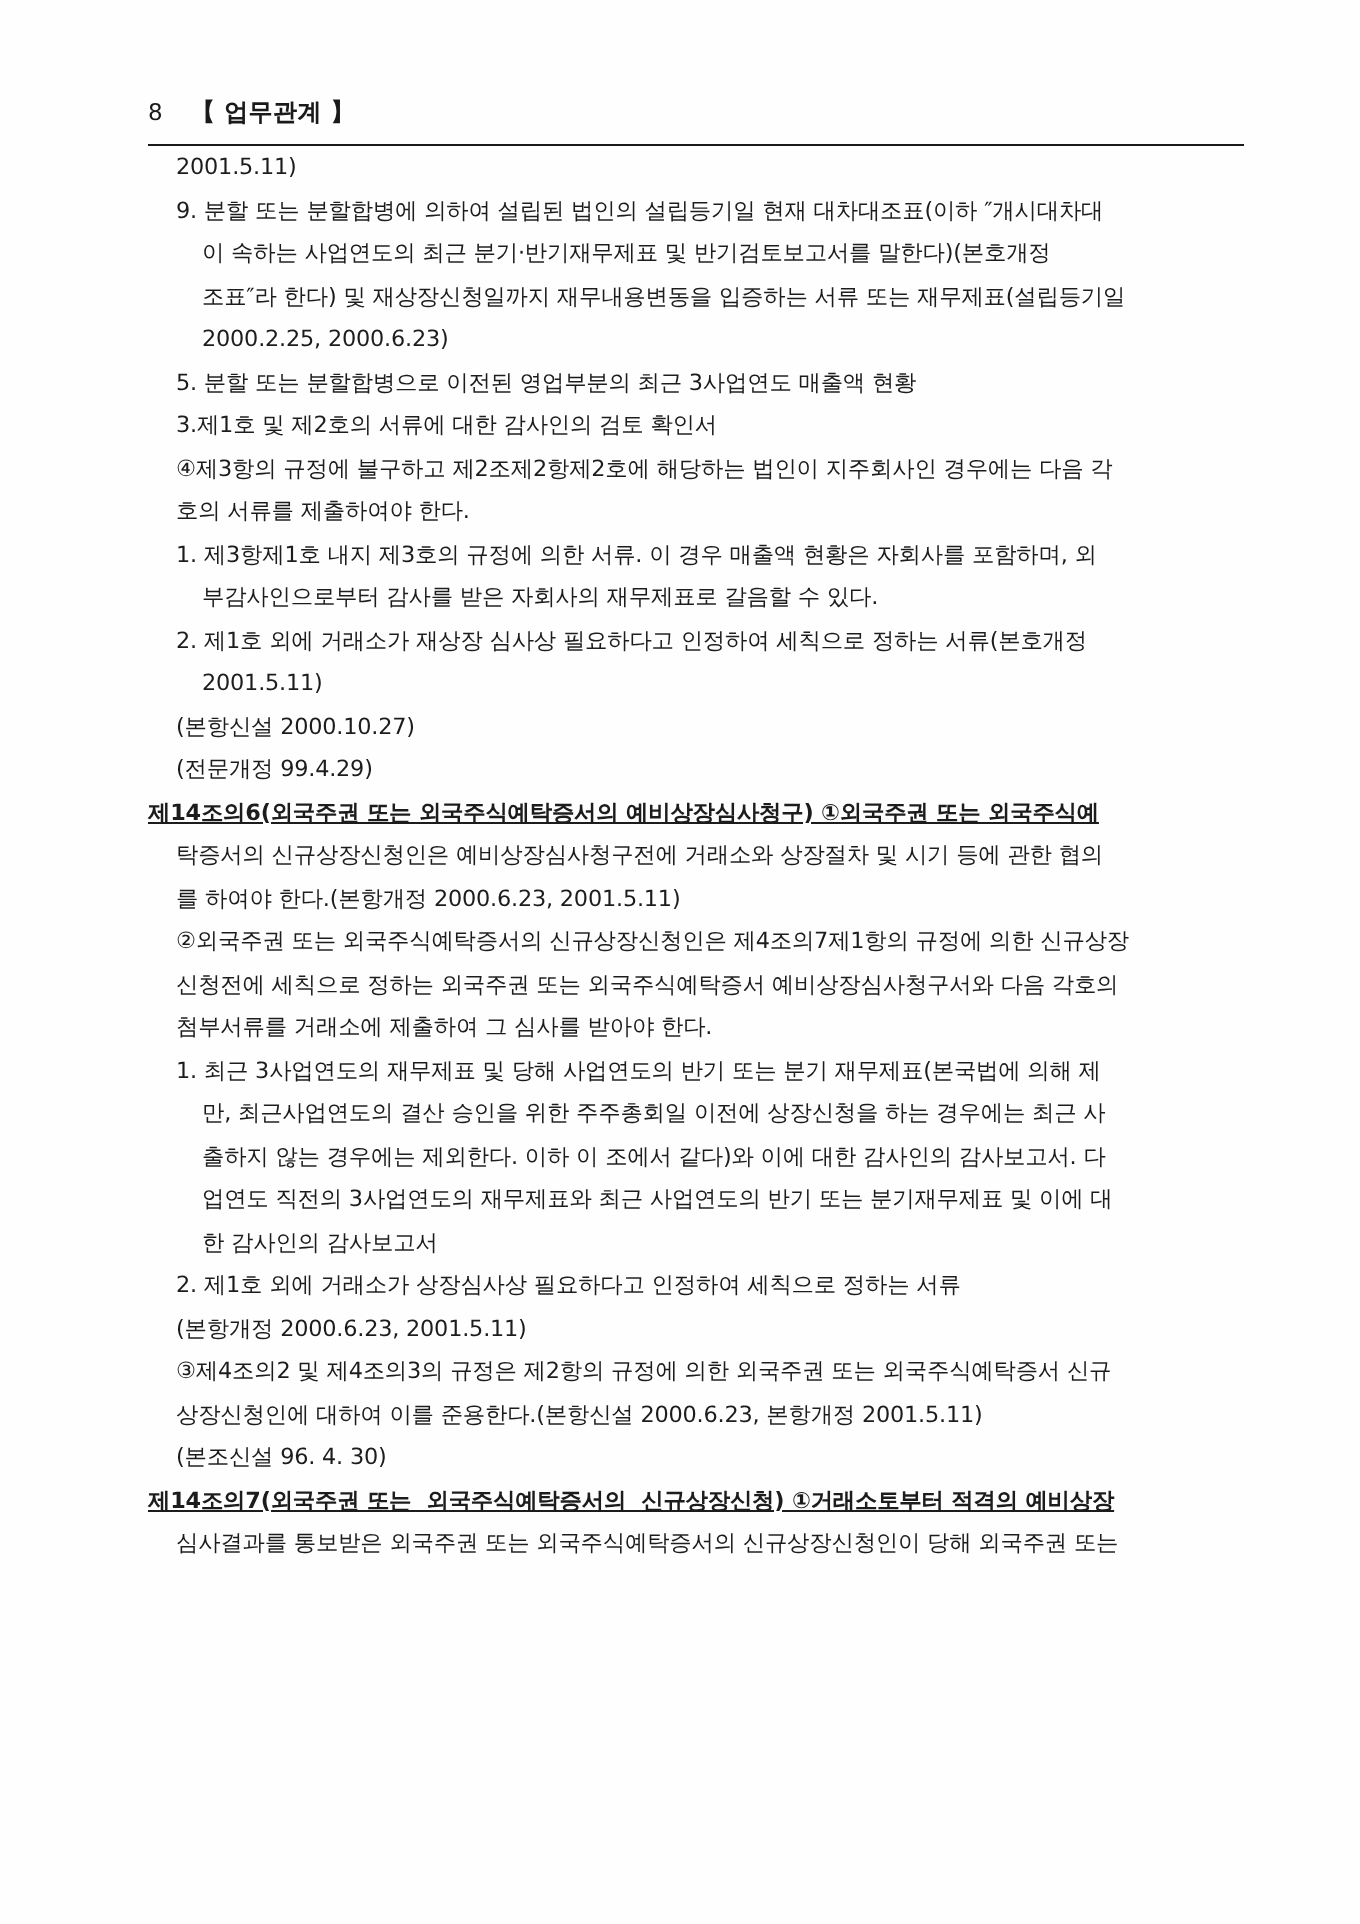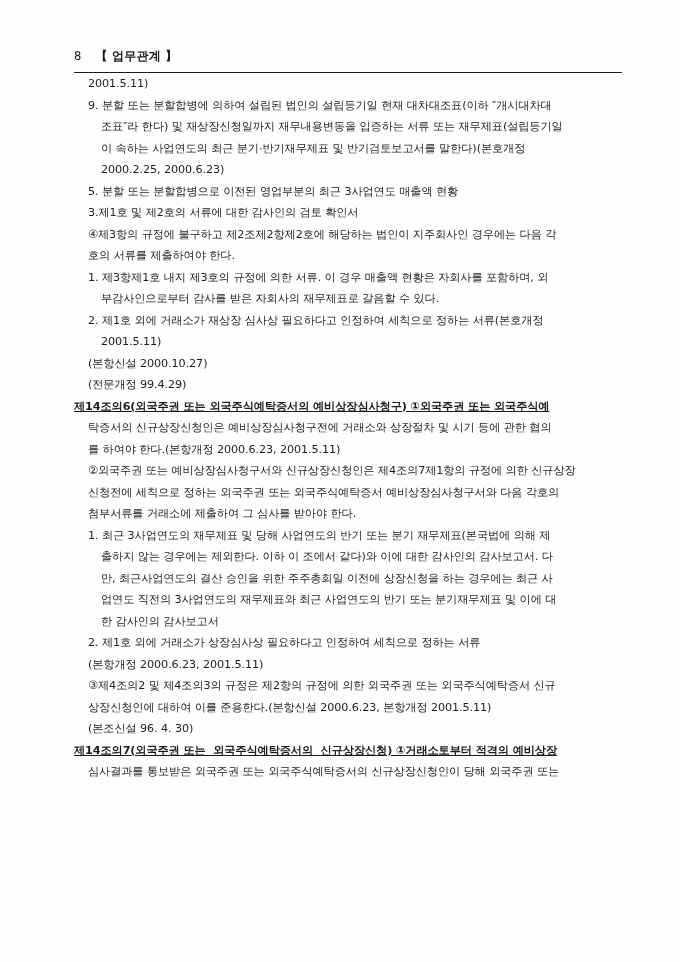--- a/index.html
+++ b/index.html
@@ -71,42 +71,42 @@
   <div class="header">
     <span class="pageno">8</span>
     <span class="chapter">【 업무관계 】</span>
   </div>
 
   <div class="rule"></div>
 
   <div class="body" id="doc-body">
       <div class="line ind1">2001.5.11)</div>
       <div class="line ind1">9. 분할 또는 분할합병에 의하여 설립된 법인의 설립등기일 현재 대차대조표(이하 ″개시대차대</div>
+      <div class="line ind2">이 속하는 사업연도의 최근 분기·반기재무제표 및 반기검토보고서를 말한다)(본호개정</div>
       <div class="line ind2">조표″라 한다) 및 재상장신청일까지 재무내용변동을 입증하는 서류 또는 재무제표(설립등기일</div>
-      <div class="line ind2">이 속하는 사업연도의 최근 분기·반기재무제표 및 반기검토보고서를 말한다)(본호개정</div>
       <div class="line ind2">2000.2.25, 2000.6.23)</div>
       <div class="line ind1">5. 분할 또는 분할합병으로 이전된 영업부분의 최근 3사업연도 매출액 현황</div>
       <div class="line ind1">3.제1호 및 제2호의 서류에 대한 감사인의 검토 확인서</div>
       <div class="line ind1">④제3항의 규정에 불구하고 제2조제2항제2호에 해당하는 법인이 지주회사인 경우에는 다음 각</div>
       <div class="line ind1">호의 서류를 제출하여야 한다.</div>
       <div class="line ind1">1. 제3항제1호 내지 제3호의 규정에 의한 서류. 이 경우 매출액 현황은 자회사를 포함하며, 외</div>
       <div class="line ind2">부감사인으로부터 감사를 받은 자회사의 재무제표로 갈음할 수 있다.</div>
       <div class="line ind1">2. 제1호 외에 거래소가 재상장 심사상 필요하다고 인정하여 세칙으로 정하는 서류(본호개정</div>
       <div class="line ind2">2001.5.11)</div>
       <div class="line ind1">(본항신설 2000.10.27)</div>
       <div class="line ind1">(전문개정 99.4.29)</div>
       <div class="line ind0 bold">제14조의6(외국주권 또는 외국주식예탁증서의 예비상장심사청구) ①외국주권 또는 외국주식예</div>
       <div class="line ind1">탁증서의 신규상장신청인은 예비상장심사청구전에 거래소와 상장절차 및 시기 등에 관한 협의</div>
       <div class="line ind1">를 하여야 한다.(본항개정 2000.6.23, 2001.5.11)</div>
-      <div class="line ind1">②외국주권 또는 예비상장심사청구서와 신규상장신청인은 제4조의7제1항의 규정에 의한 신규상장</div>
+      <div class="line ind1">②외국주권 또는 외국주식예탁증서의 신규상장신청인은 제4조의7제1항의 규정에 의한 신규상장</div>
       <div class="line ind1">신청전에 세칙으로 정하는 외국주권 또는 외국주식예탁증서 예비상장심사청구서와 다음 각호의</div>
       <div class="line ind1">첨부서류를 거래소에 제출하여 그 심사를 받아야 한다.</div>
       <div class="line ind1">1. 최근 3사업연도의 재무제표 및 당해 사업연도의 반기 또는 분기 재무제표(본국법에 의해 제</div>
+      <div class="line ind2">만, 최근사업연도의 결산 승인을 위한 주주총회일 이전에 상장신청을 하는 경우에는 최근 사</div>
       <div class="line ind2">출하지 않는 경우에는 제외한다. 이하 이 조에서 같다)와 이에 대한 감사인의 감사보고서. 다</div>
-      <div class="line ind2">만, 최근사업연도의 결산 승인을 위한 주주총회일 이전에 상장신청을 하는 경우에는 최근 사</div>
       <div class="line ind2">업연도 직전의 3사업연도의 재무제표와 최근 사업연도의 반기 또는 분기재무제표 및 이에 대</div>
       <div class="line ind2">한 감사인의 감사보고서</div>
       <div class="line ind1">2. 제1호 외에 거래소가 상장심사상 필요하다고 인정하여 세칙으로 정하는 서류</div>
       <div class="line ind1">(본항개정 2000.6.23, 2001.5.11)</div>
       <div class="line ind1">③제4조의2 및 제4조의3의 규정은 제2항의 규정에 의한 외국주권 또는 외국주식예탁증서 신규</div>
       <div class="line ind1">상장신청인에 대하여 이를 준용한다.(본항신설 2000.6.23, 본항개정 2001.5.11)</div>
       <div class="line ind1">(본조신설 96. 4. 30)</div>
       <div class="line ind0 bold">제14조의7(외국주권 또는  외국주식예탁증서의  신규상장신청) ①거래소토부터 적격의 예비상장</div>
       <div class="line ind1">심사결과를 통보받은 외국주권 또는 외국주식예탁증서의 신규상장신청인이 당해 외국주권 또는</div>
     </div>

